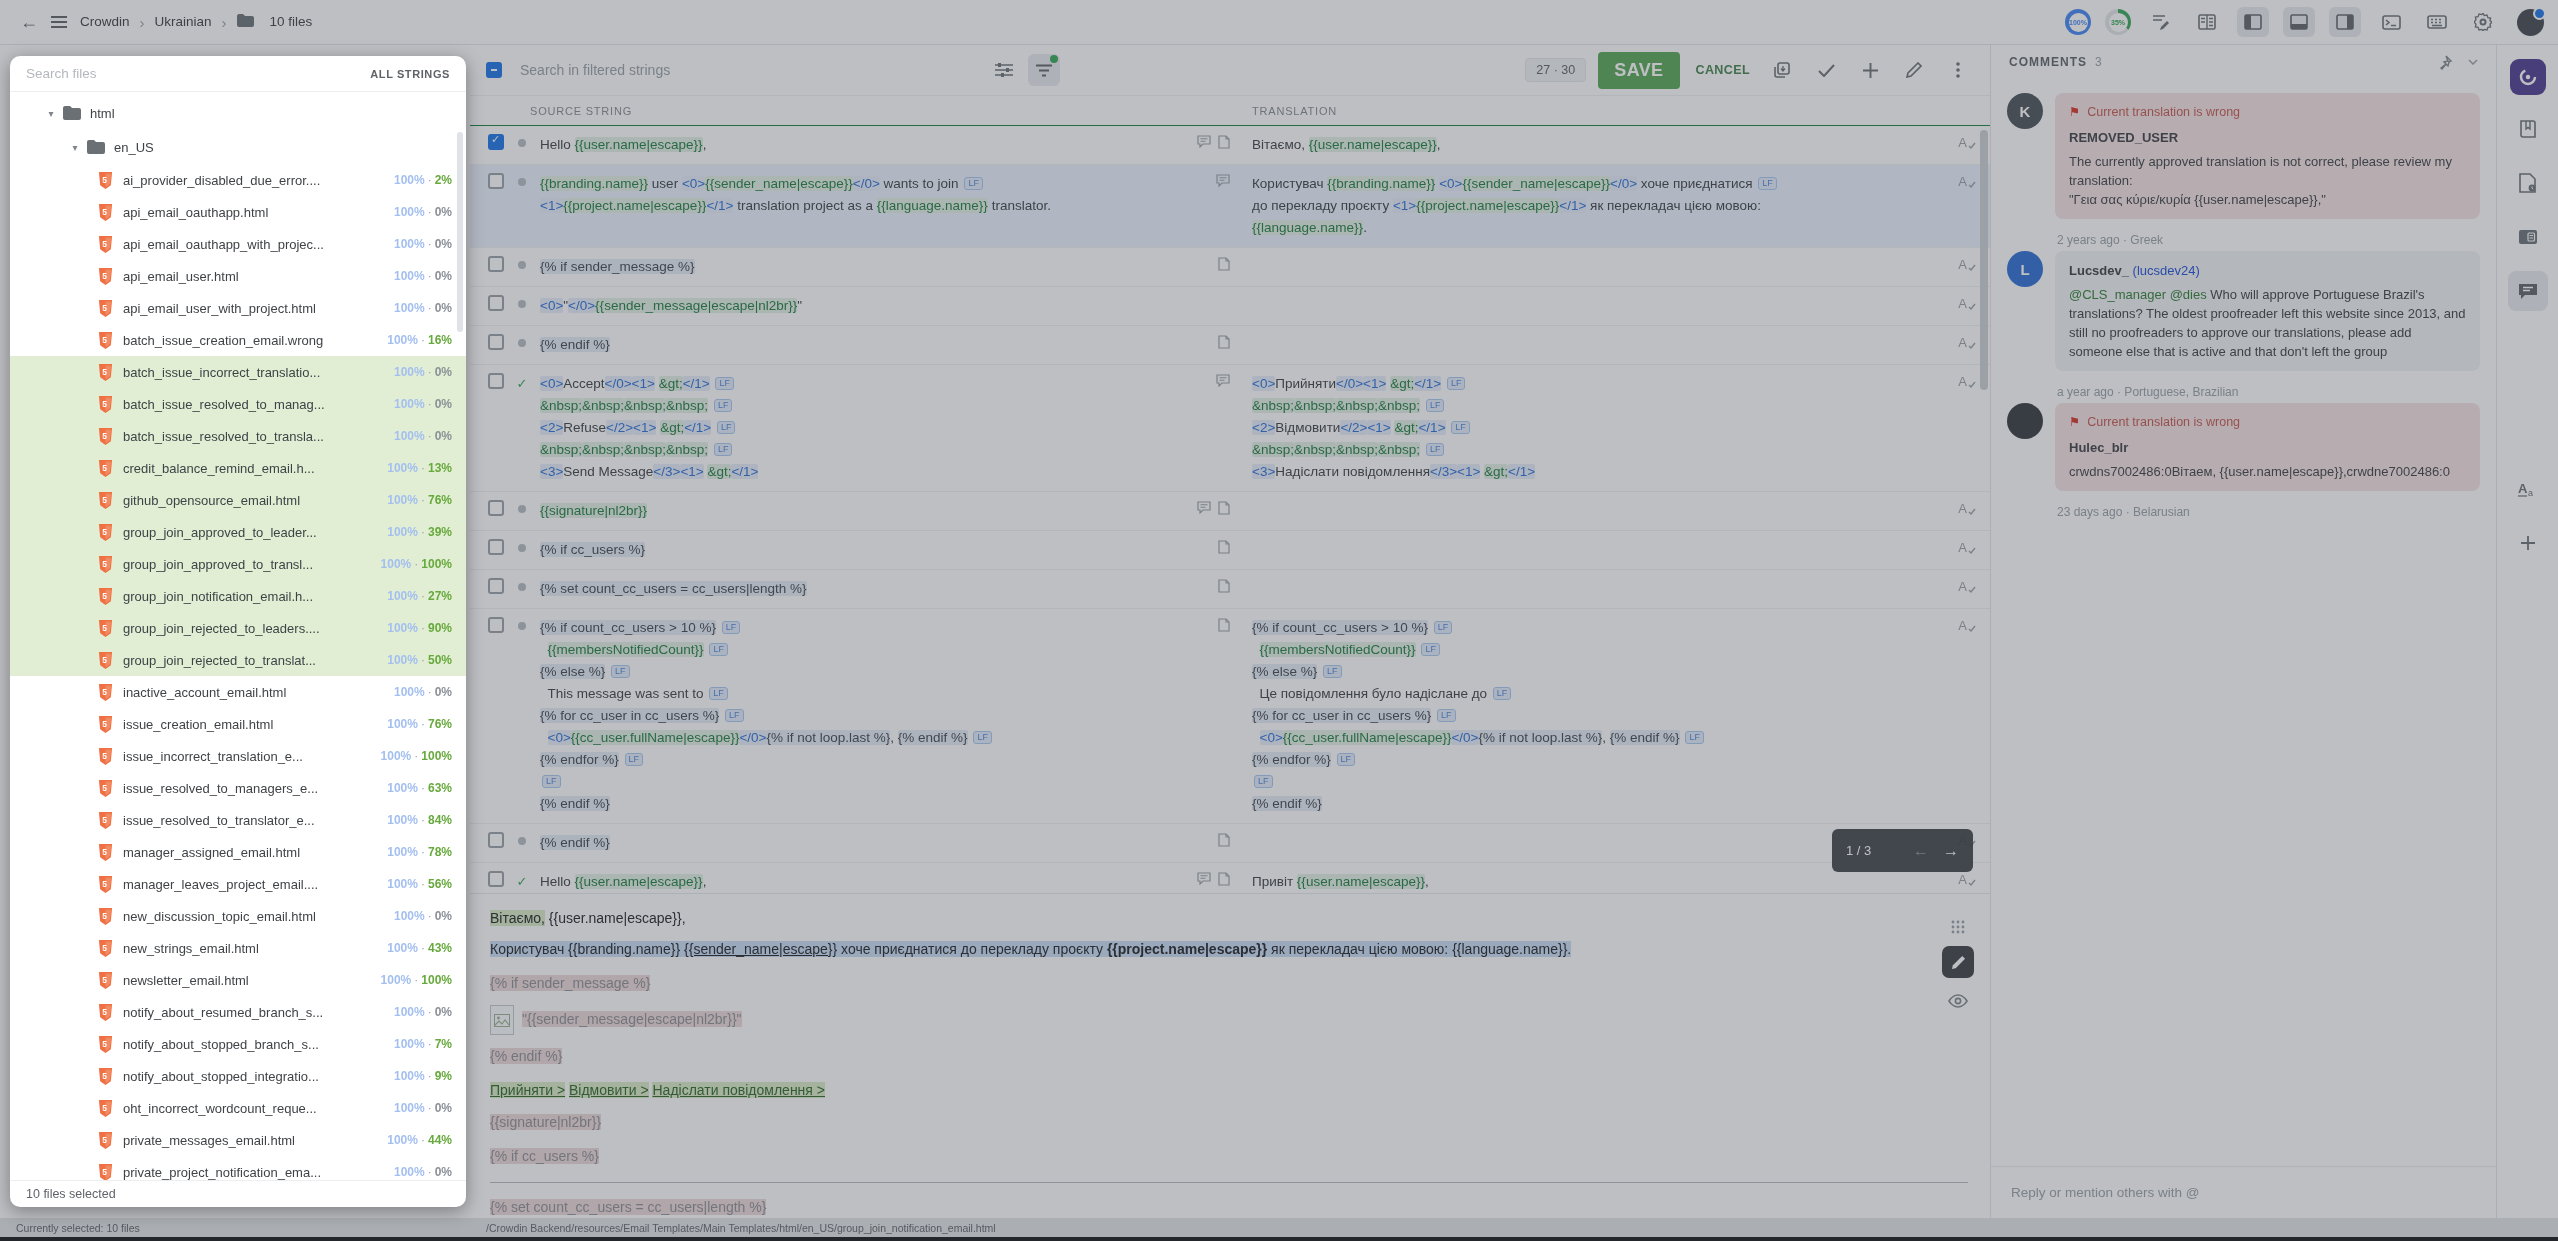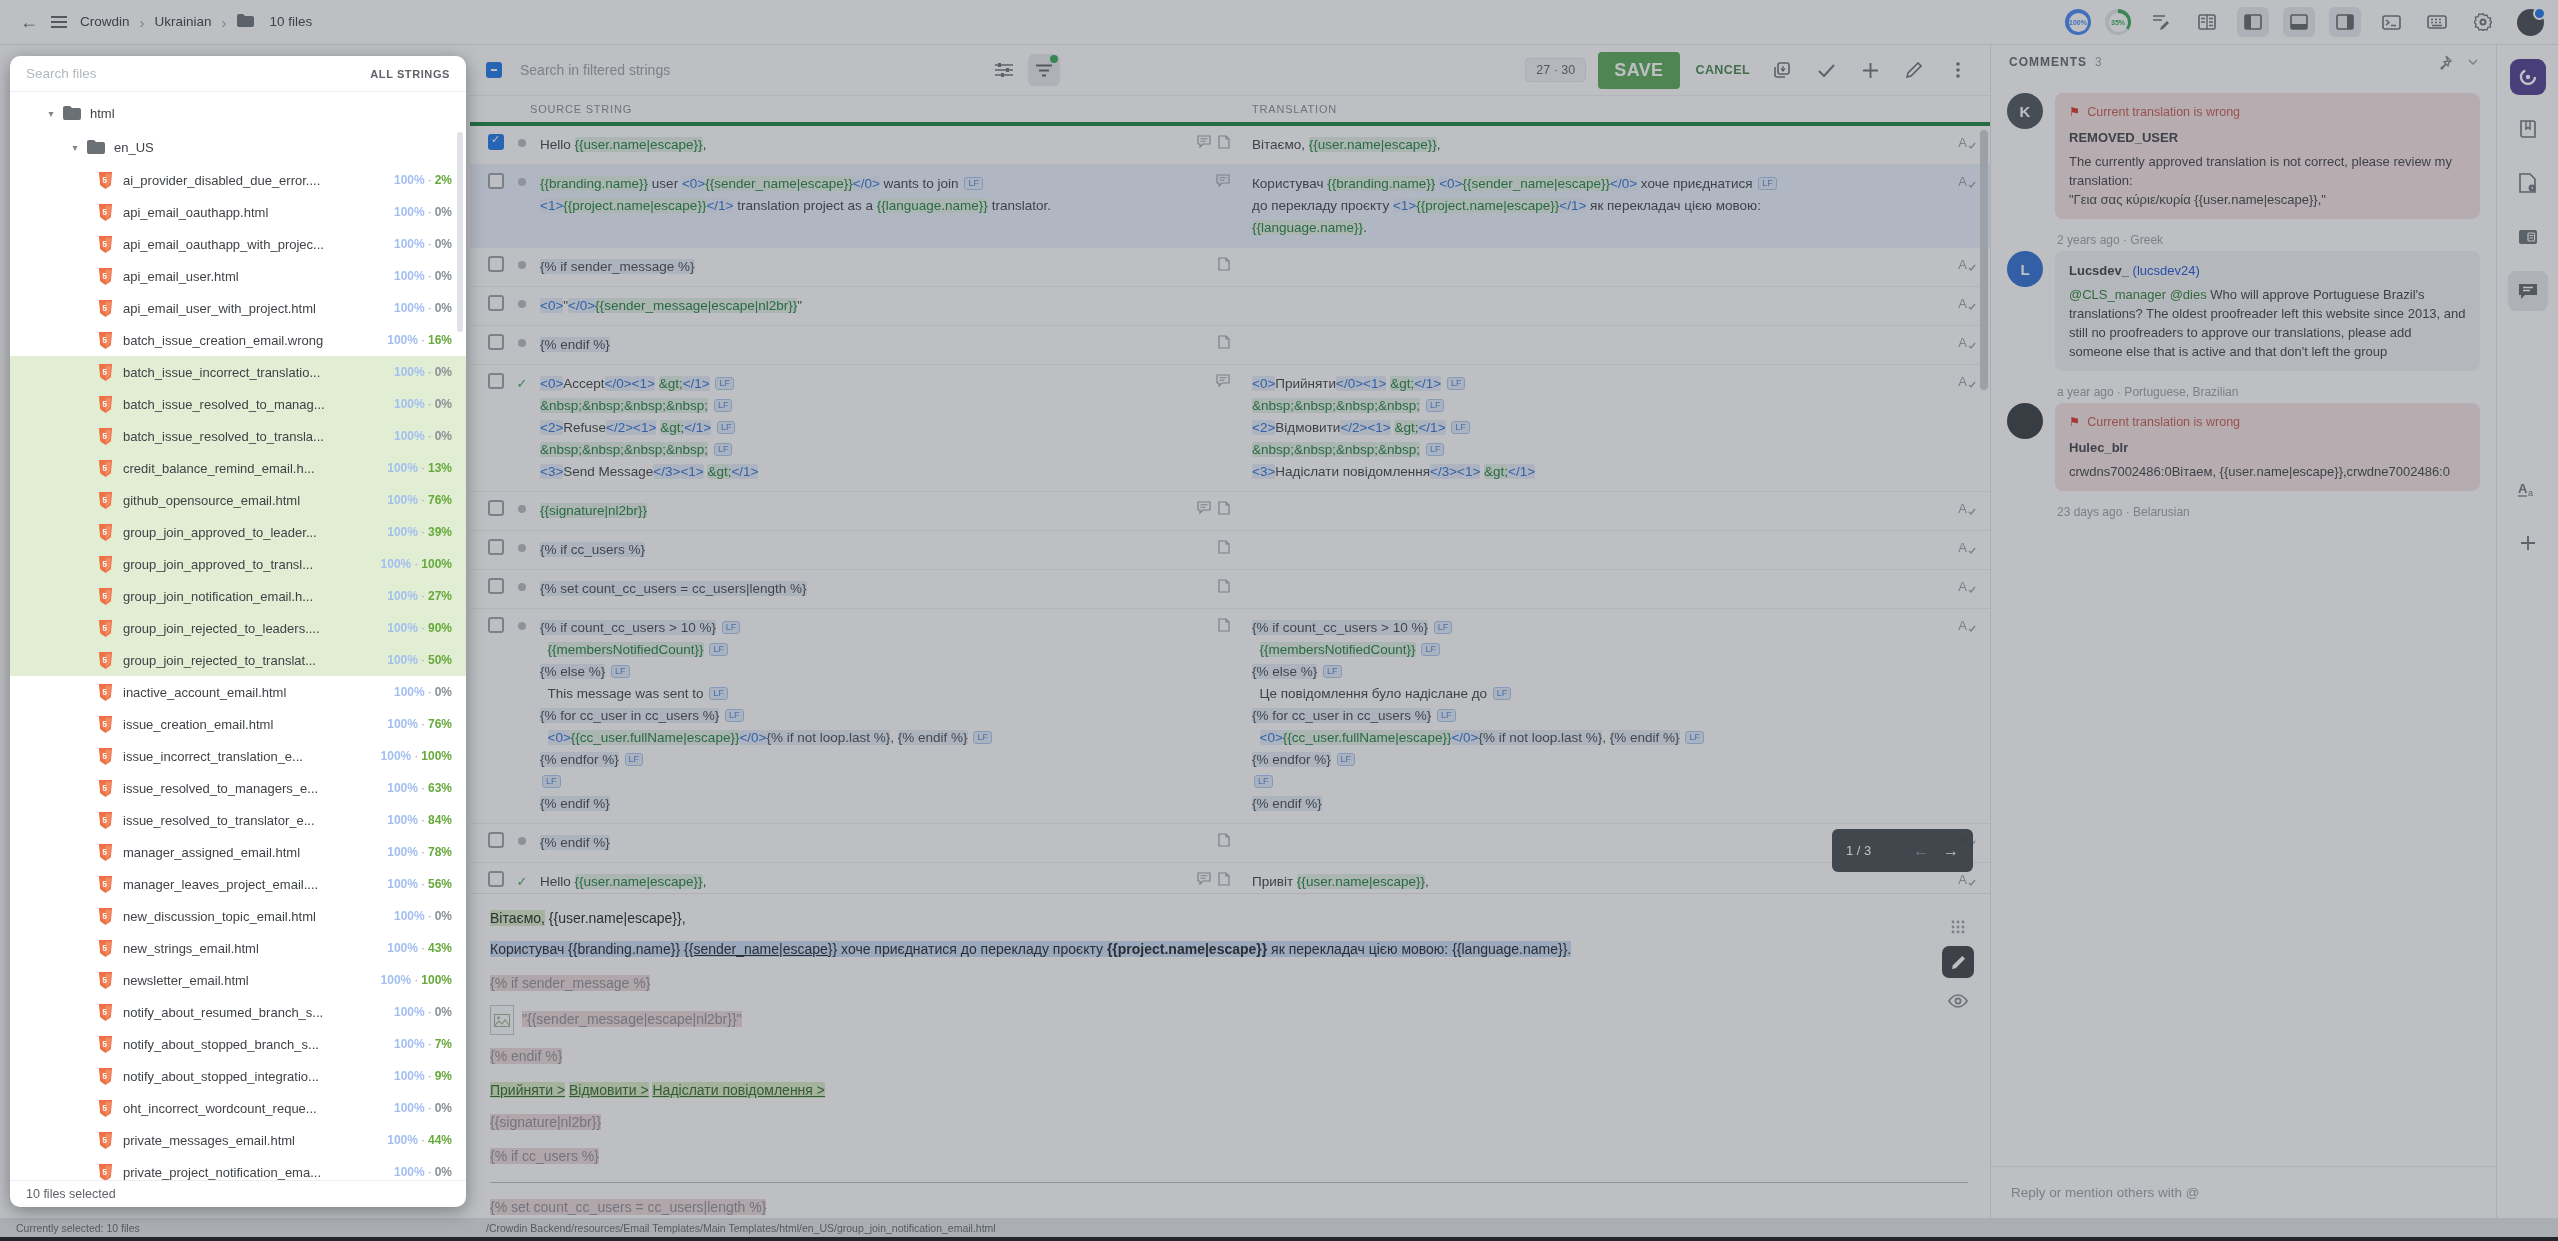--- a/index.html
+++ b/index.html
@@ -35,21 +35,21 @@
   .cb.on::after{content:"✓";position:absolute;left:1px;top:-3px;color:#fff;font-size:11px;font-weight:bold}
   .search-in{border:0;outline:0;flex:0 0 250px;margin-left:18px;font-size:14px;color:#3c4043;background:transparent}
   .search-in::placeholder{color:#9aa0a6}
   .tool-ic{width:32px;height:32px;display:flex;align-items:center;justify-content:center;border-radius:6px;cursor:pointer;position:relative;color:#5f6368}
   .tool-ic.active{background:#e8eaed}
   .gdot{position:absolute;right:2px;top:1px;width:8px;height:8px;border-radius:50%;background:#34a853}
   .tb2-right{margin-left:auto;display:flex;align-items:center;gap:12px}
   .range-chip{background:#f1f3f4;border:1px solid #e4e7ea;border-radius:4px;color:#5f6368;font-size:12.5px;padding:4px 10px}
   .save-btn{background:#56a554;color:#fff;border:0;border-radius:4px;font-size:18px;font-weight:bold;letter-spacing:.4px;padding:8px 16px;cursor:pointer}
   .cancel-btn{background:none;border:0;color:#43824a;font-size:12.5px;font-weight:bold;letter-spacing:.4px;cursor:pointer;padding:8px 4px}
-  .col-headers{position:absolute;left:0;top:51px;right:0;height:30px;border-bottom:4px solid #15803d;font-size:11px;letter-spacing:.8px;color:#868b91;display:flex;align-items:center}
+  .col-headers{position:absolute;left:0;top:51px;right:0;height:30px;border-bottom:1px solid #15803d;font-size:11px;letter-spacing:.8px;color:#868b91;display:flex;align-items:center}
   .col-headers .h1{padding-left:60px;width:770px}
   .col-headers .h2{padding-left:12px}
   .rows-wrap{position:absolute;left:0;top:81px;right:0;bottom:325px;overflow:hidden}
   .s-row{display:flex;border-bottom:1px solid #eef0f2;background:#fff}
   .s-row.active{background:#edf3fd}
   .cell-src{width:770px;padding:8px 44px 8px 18px;display:flex;gap:10px;position:relative}
   .cell-tgt{flex:1;padding:8px 46px 8px 12px;position:relative}
   .st-slot{width:16px;flex:0 0 auto;display:flex;justify-content:center;padding-top:5px}
   .dot{width:8px;height:8px;border-radius:50%;background:#b6bcc2}
   .gcheck{color:#34a853;font-size:13px;font-weight:bold;line-height:12px}

